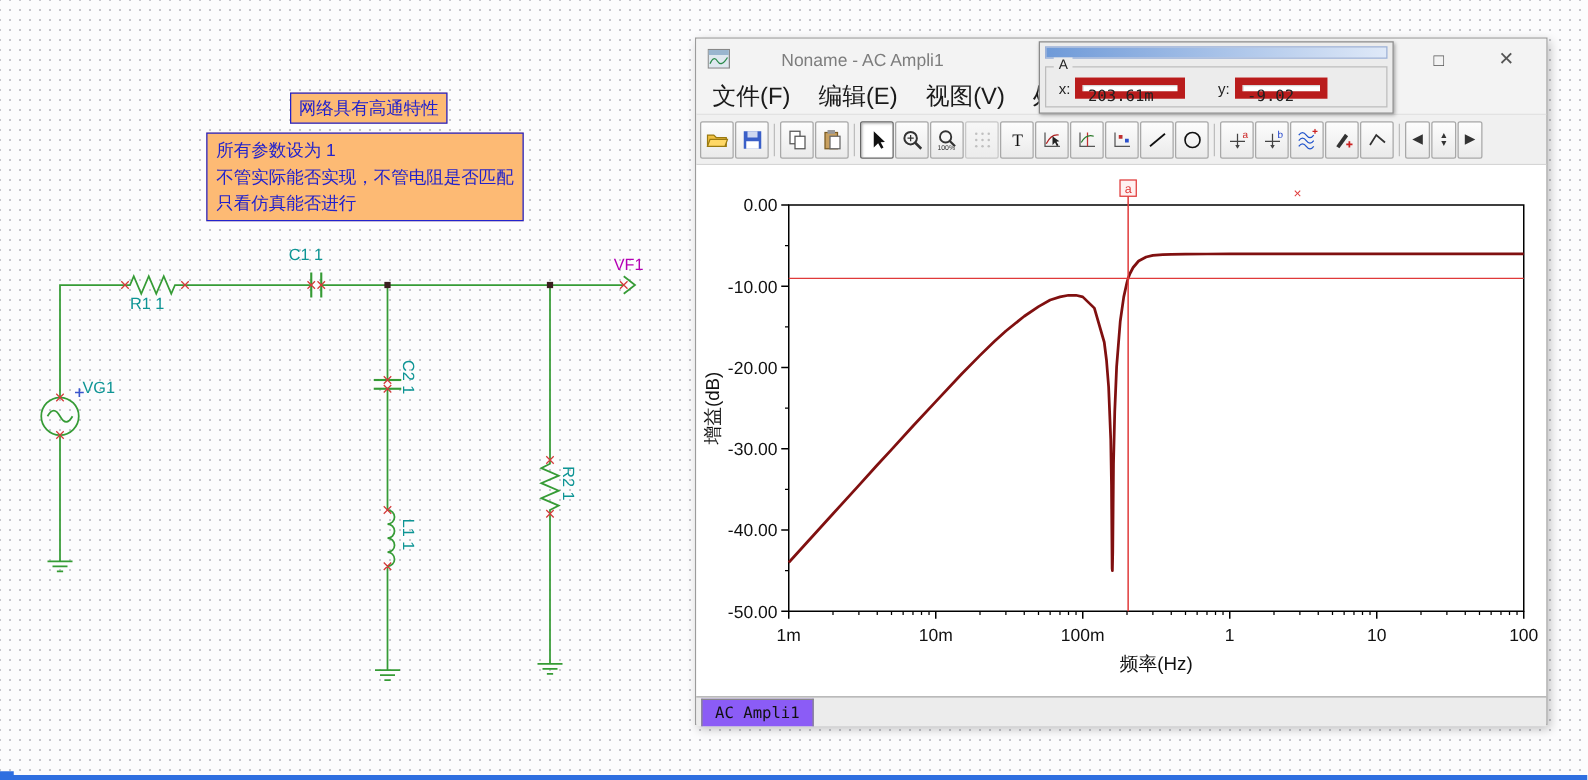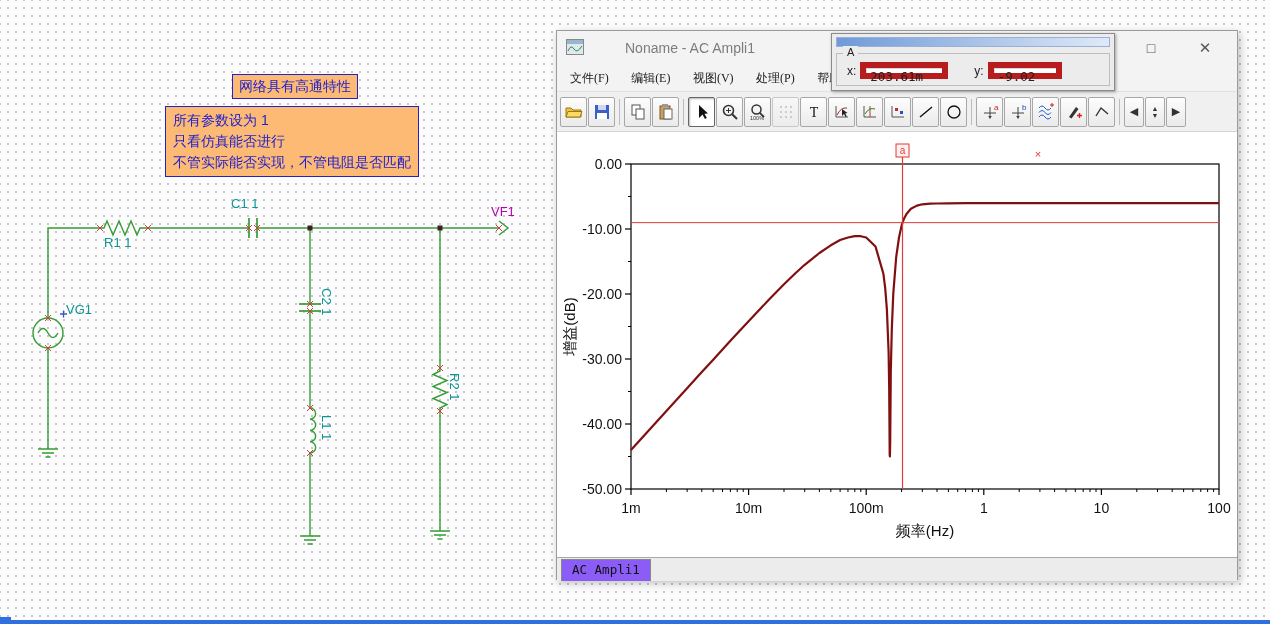--- a/index.html
+++ b/index.html
@@ -34,21 +34,21 @@
     box-shadow:2px 3px 8px rgba(0,0,0,.25);
   }
   .titlebar { position:absolute; left:0; top:0; width:100%; height:34px; background:#f3f3f3; }
   .app-icon { position:absolute; left:9px; top:8px; width:18px; height:16px; }
   .title-text { position:absolute; left:34px; top:0; line-height:34px; font-size:14px; color:#7d7d7d;margin-left:34px; }
   .win-btn { position:absolute; top:0; width:32px; height:34px; line-height:34px;
              text-align:center; color:#555; font-size:14px; cursor:default; }
   .win-btn.maximize { right:70px; }
   .win-btn.close { right:16px; font-size:15px; }
   .menubar { position:absolute; left:0; top:34px; width:100%; height:26px; background:#f3f3f3; padding-left:4px; }
-  .menu-item { display:inline-block; padding:0 9px; line-height:26px; font-size:12px; color:#1a1a1a;font-family:Liberation Serif, serif; }
+  .menu-item { display:inline-block; padding:0 9px; line-height:26px; font-size:19px; color:#1a1a1a; }
   
   .cursor-panel {
     position:absolute; left:274px; top:2px; width:284px; height:58px; z-index:30;
     background:#ececec; border:1px solid #8a8a8a; box-shadow:1px 1px 3px rgba(0,0,0,.35);
   }
   .cp-strip { margin:3px 4px 2px; height:10px;
               background:linear-gradient(90deg,#6f9ad8 0%, #dfe9f8 100%); border:1px solid #9ab0d8; }
   .cp-body { position:relative; margin:6px 4px 3px; height:33px; border:1px solid #bdbdbd; }
   .cp-legend { position:absolute; top:-8px; left:6px; padding:0 4px; background:#ececec; font-size:11px; color:#222; }
   .cp-fields { display:flex; align-items:center; gap:4px; padding:8px 6px 0 10px; font-size:12px; color:#222; }
@@ -145,22 +145,22 @@
              M45,315 L51,321 M45,321 L51,315 M45,345 L51,351 M45,351 L51,345
              M496,225 L502,231 M496,231 L502,225"></path>
   </g>
 </svg>
 
 <div class="note-box note1">
   <span>网络具有高通特性</span>
 </div>
 <div class="note-box note2">
   <div>所有参数设为 1</div>
+  <div>不管实际能否实现，不管电阻是否匹配</div>
   <div>只看仿真能否进行</div>
-  <div>不管实际能否实现，不管电阻是否匹配</div>
 </div>
 
 <div class="hlabel" style="left:104px; top:235px;">R1 1</div>
 <div class="hlabel" style="left:231px; top:196px;">C1 1</div>
 <div class="hlabel" style="left:66px;  top:302px;">VG1</div>
 <div class="hlabel vf1" style="left:491px; top:204px;text-align:center;">VF1</div>
 <div class="vlabel" style="left:334px; top:288px;">C2 1</div>
 <div class="vlabel" style="left:334px; top:415px;">L1 1</div>
 <div class="vlabel" style="left:462px; top:373px;">R2 1</div>
 

